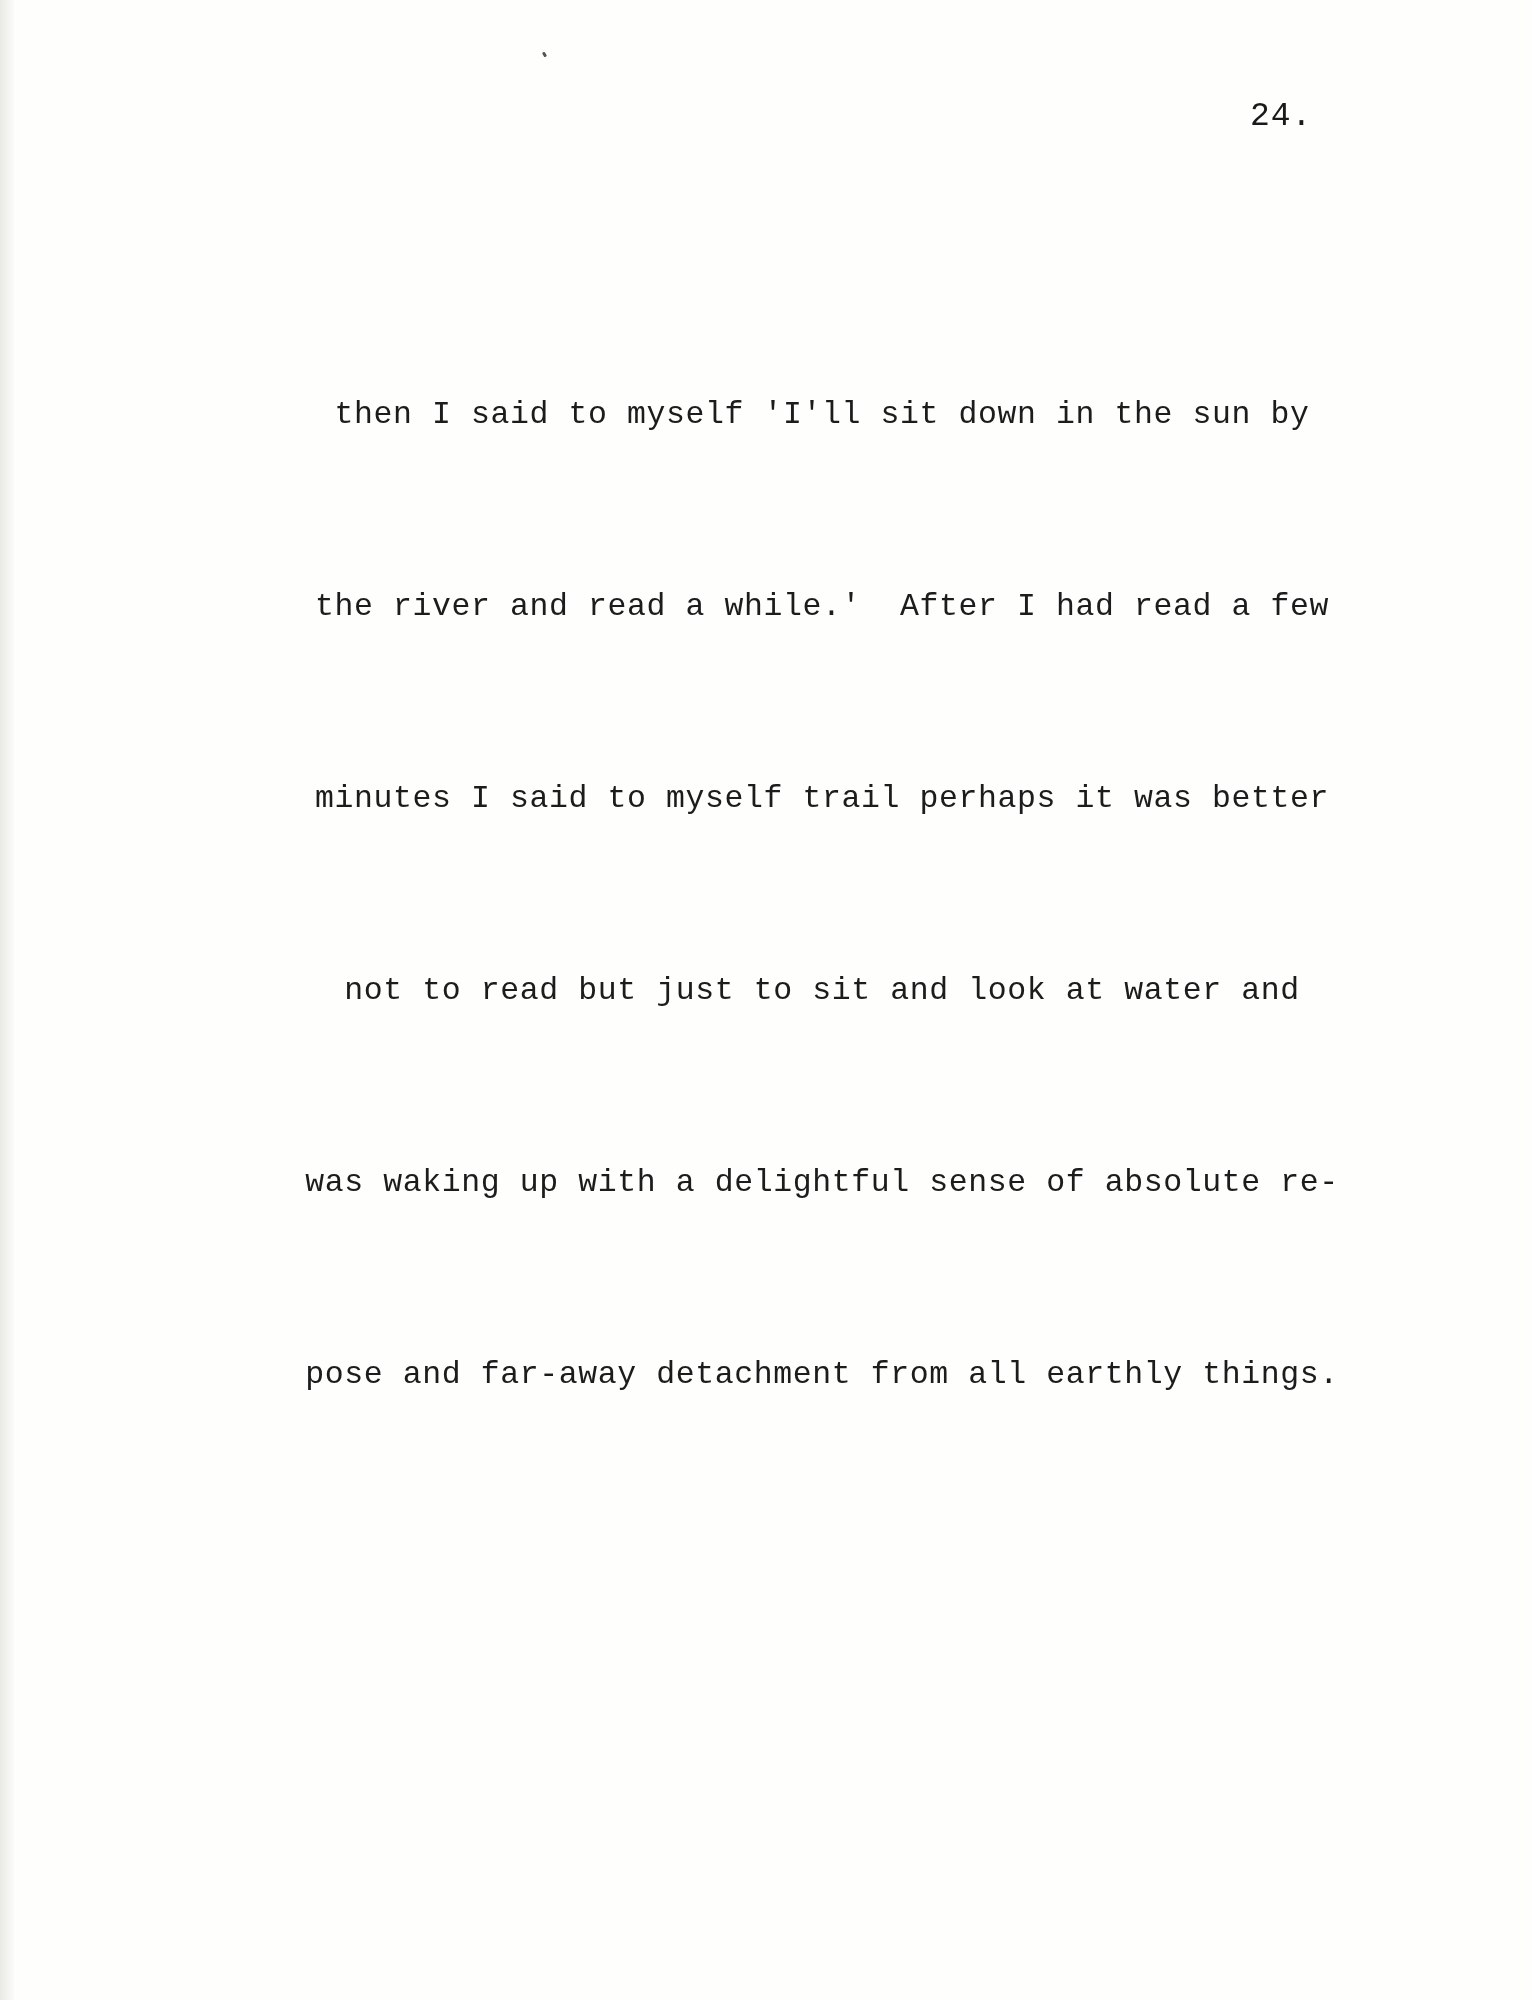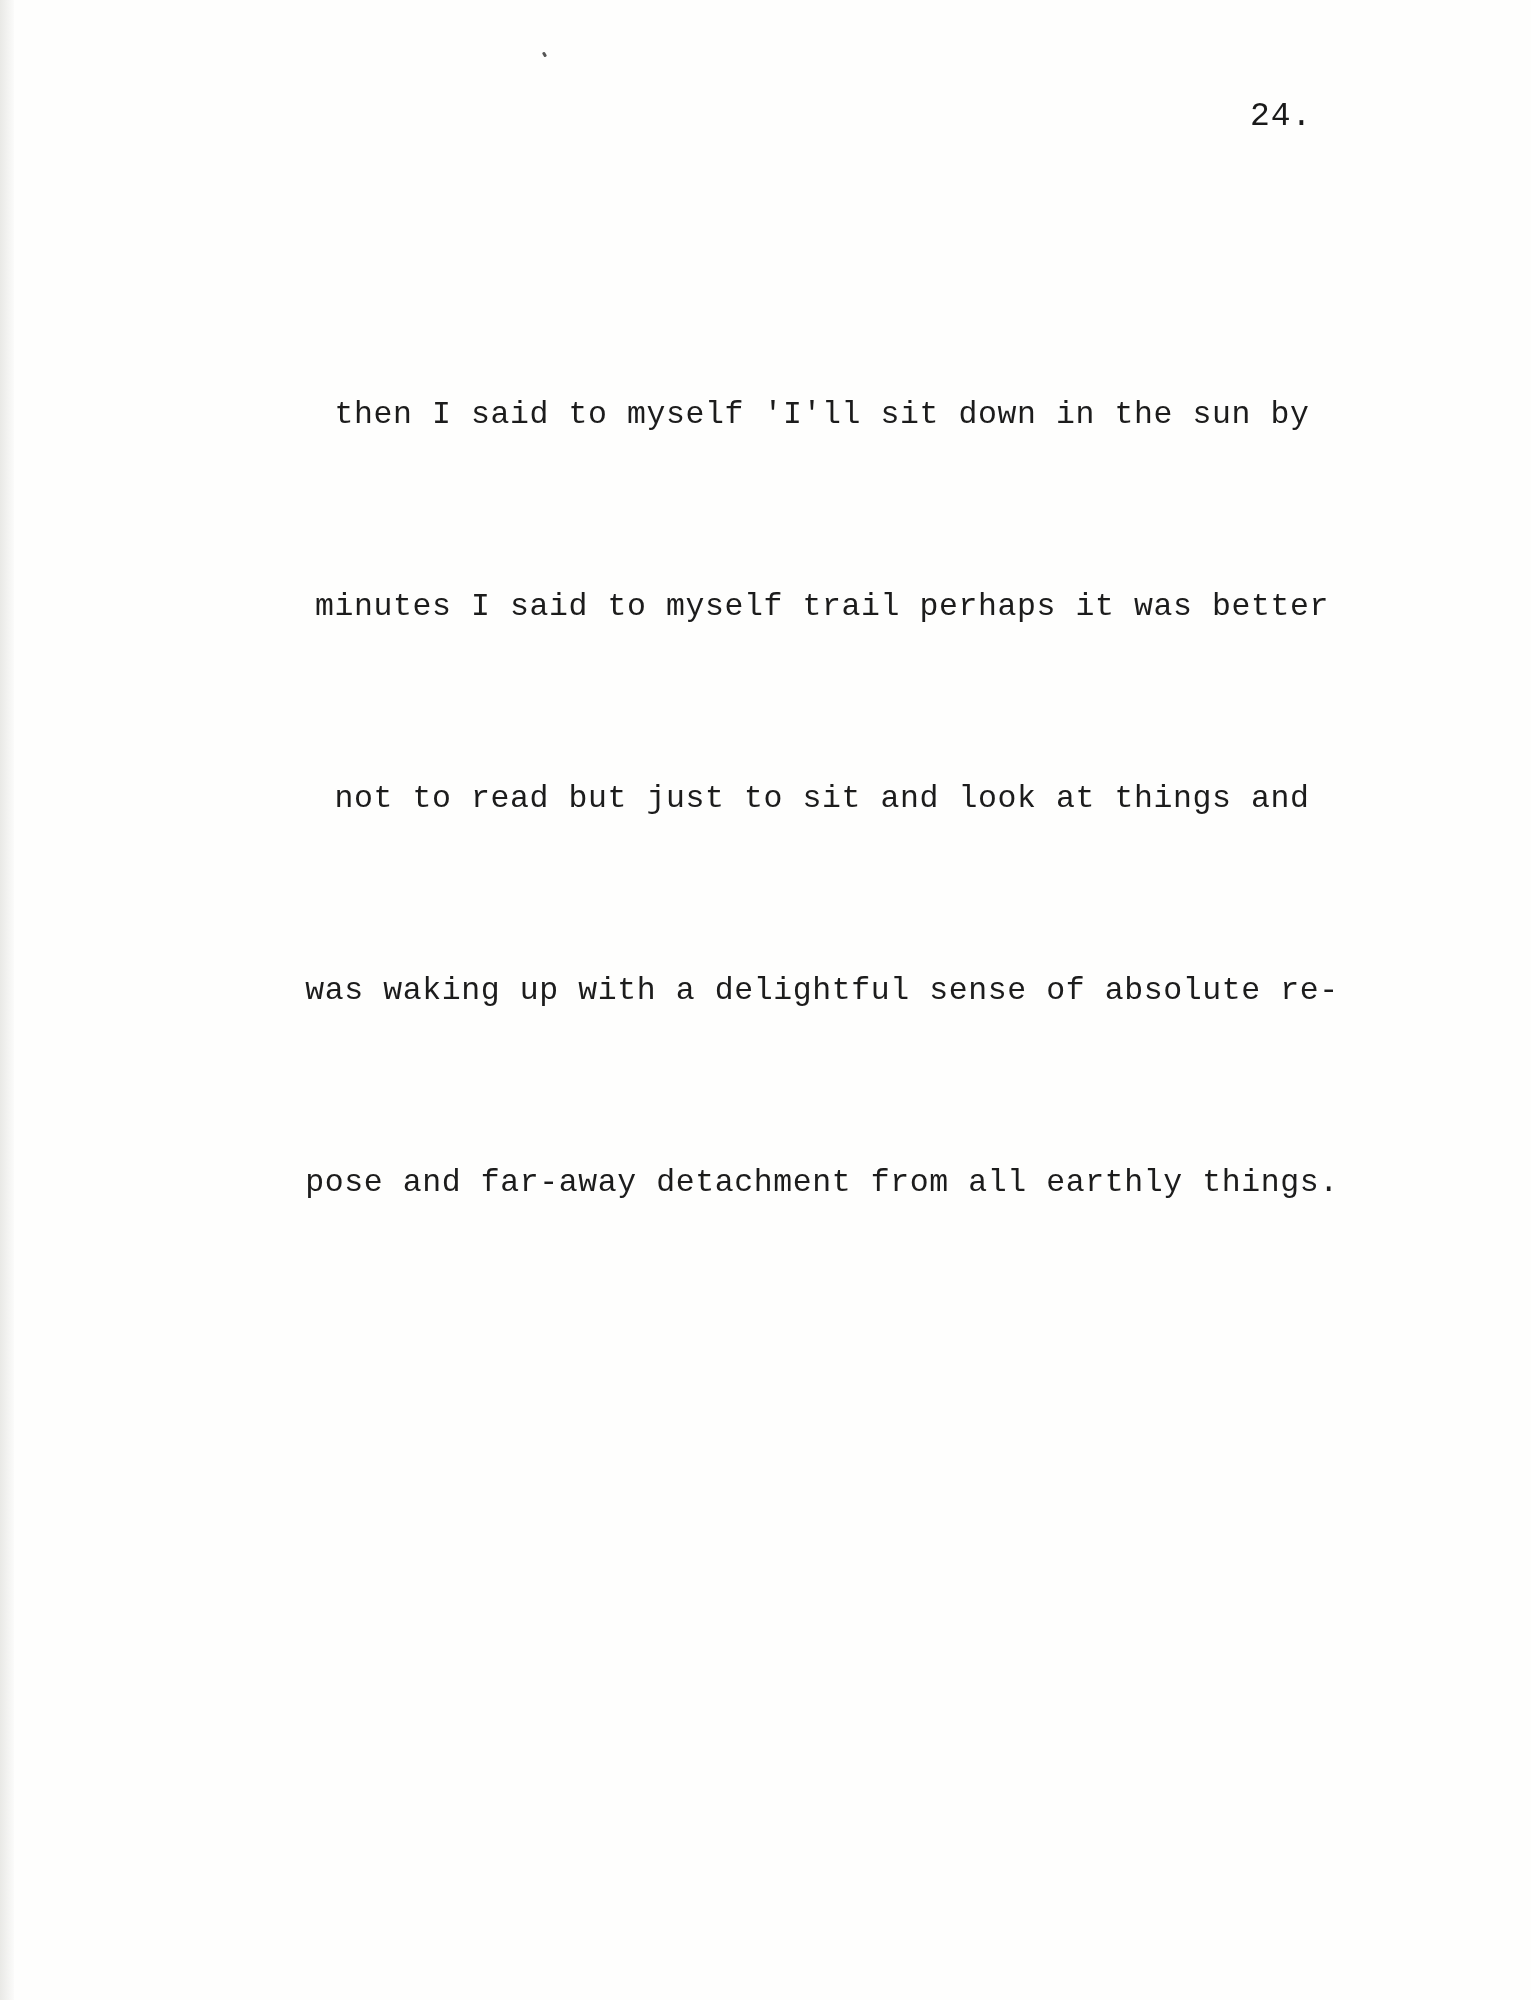--- a/index.html
+++ b/index.html
@@ -66,22 +66,23 @@
 <body>
 
 <div class="page">
   <div class="left-edge"></div>
   <div class="speck" style="left:543px; top:52px;"></div>
 
   <div class="page-number">24.</div>
 
   <div class="body-text">
     <span class="line">then I said to myself 'I'll sit down in the sun by</span>
+    <span class="line">the river and read a while.'  After I had read a few</span>
     <span class="line">minutes I said to myself trail perhaps it was better</span>
-    <span class="line">not to read but just to sit and look at things and</span>
+    <span class="line">not to read but just to sit and look at water and</span>
     <span class="line">was waking up with a delightful sense of absolute re-</span>
     <span class="line">pose and far-away detachment from all earthly things.</span>
     
     
     
     
     
     
     
     

